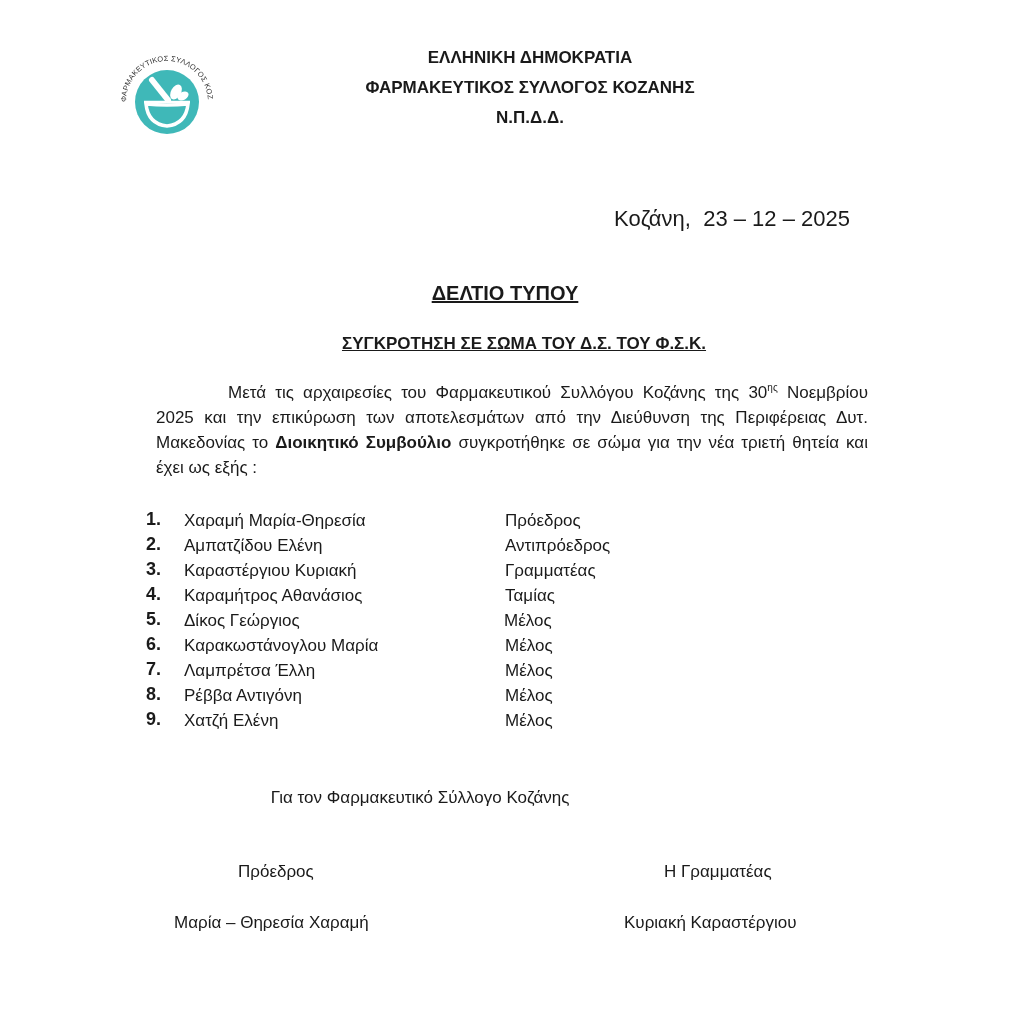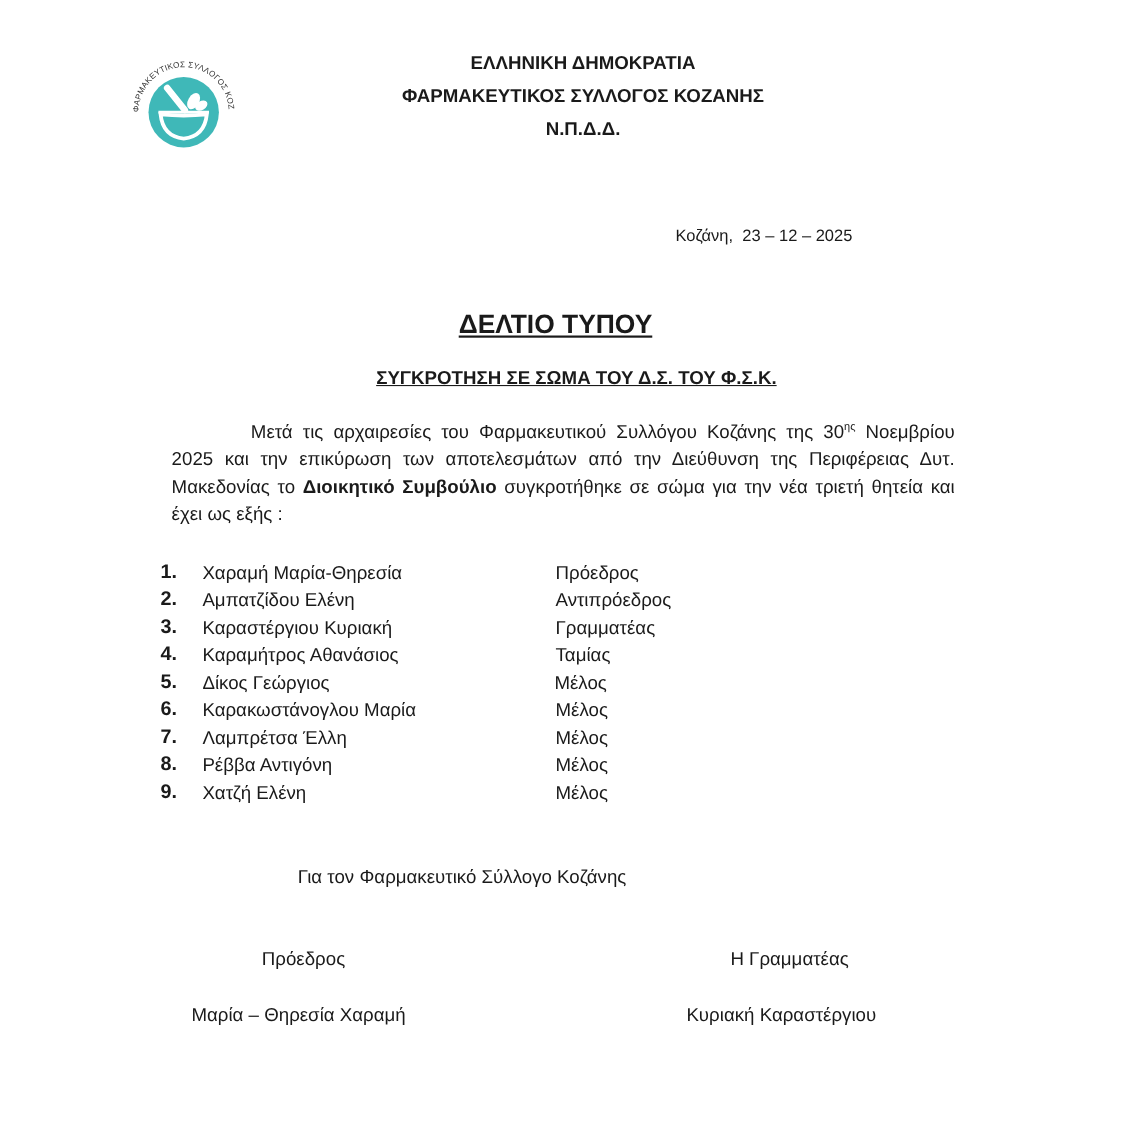--- a/index.html
+++ b/index.html
@@ -4,22 +4,22 @@
 <style>
   html, body { margin: 0; padding: 0; background: #ffffff; }
   body { width: 1024px; height: 1024px; position: relative; overflow: hidden;
          font-family: "Liberation Sans", "DejaVu Sans", sans-serif; color: #1a1a1a; }
   .abs { position: absolute; }
   .logo { left: 112px; top: 40px; width: 110px; height: 110px; }
   .hdr { left: 300px; width: 460px; text-align: center; font-weight: bold; font-size: 17px; }
   .hdr1 { top: 48px; }
   .hdr2 { top: 78px; }
   .hdr3 { top: 108px; }
-  .date { left: 614px; top: 206px; font-size: 15px; white-space: pre; }
-  .title { left: 0; width: 1010px; top: 282px; text-align: center; font-size: 24px; font-weight: bold; text-decoration: underline; }
+  .date { left: 614px; top: 206px; font-size: 22px; white-space: pre; }
+  .title { left: 0; width: 1010px; top: 282px; text-align: center; font-size: 20px; font-weight: bold; text-decoration: underline; }
   .subtitle { left: 0; width: 1048px; top: 334px; text-align: center; font-size: 17px; font-weight: bold; text-decoration: underline; }
   .para { left: 156px; top: 380px; width: 712px; font-size: 17px; line-height: 25px; text-align: justify; }
   .para .indent { display: inline-block; width: 72px; }
   .para sup { font-size: 10px; vertical-align: 7px; line-height: 0; }
   .list { left: 146px; top: 509px; }
   .row { position: relative; height: 25px; font-size: 17px; }
   .num { position: absolute; left: 0; top: 0; font-weight: bold; font-size: 18px; font-family: "Liberation Sans", sans-serif; }
   .name { position: absolute; left: 38px; top: 2px; white-space: nowrap; }
   .role { position: absolute; top: 2px; white-space: nowrap; }
   .closing { left: 0; width: 840px; text-align: center; top: 788px; font-size: 17px; }

